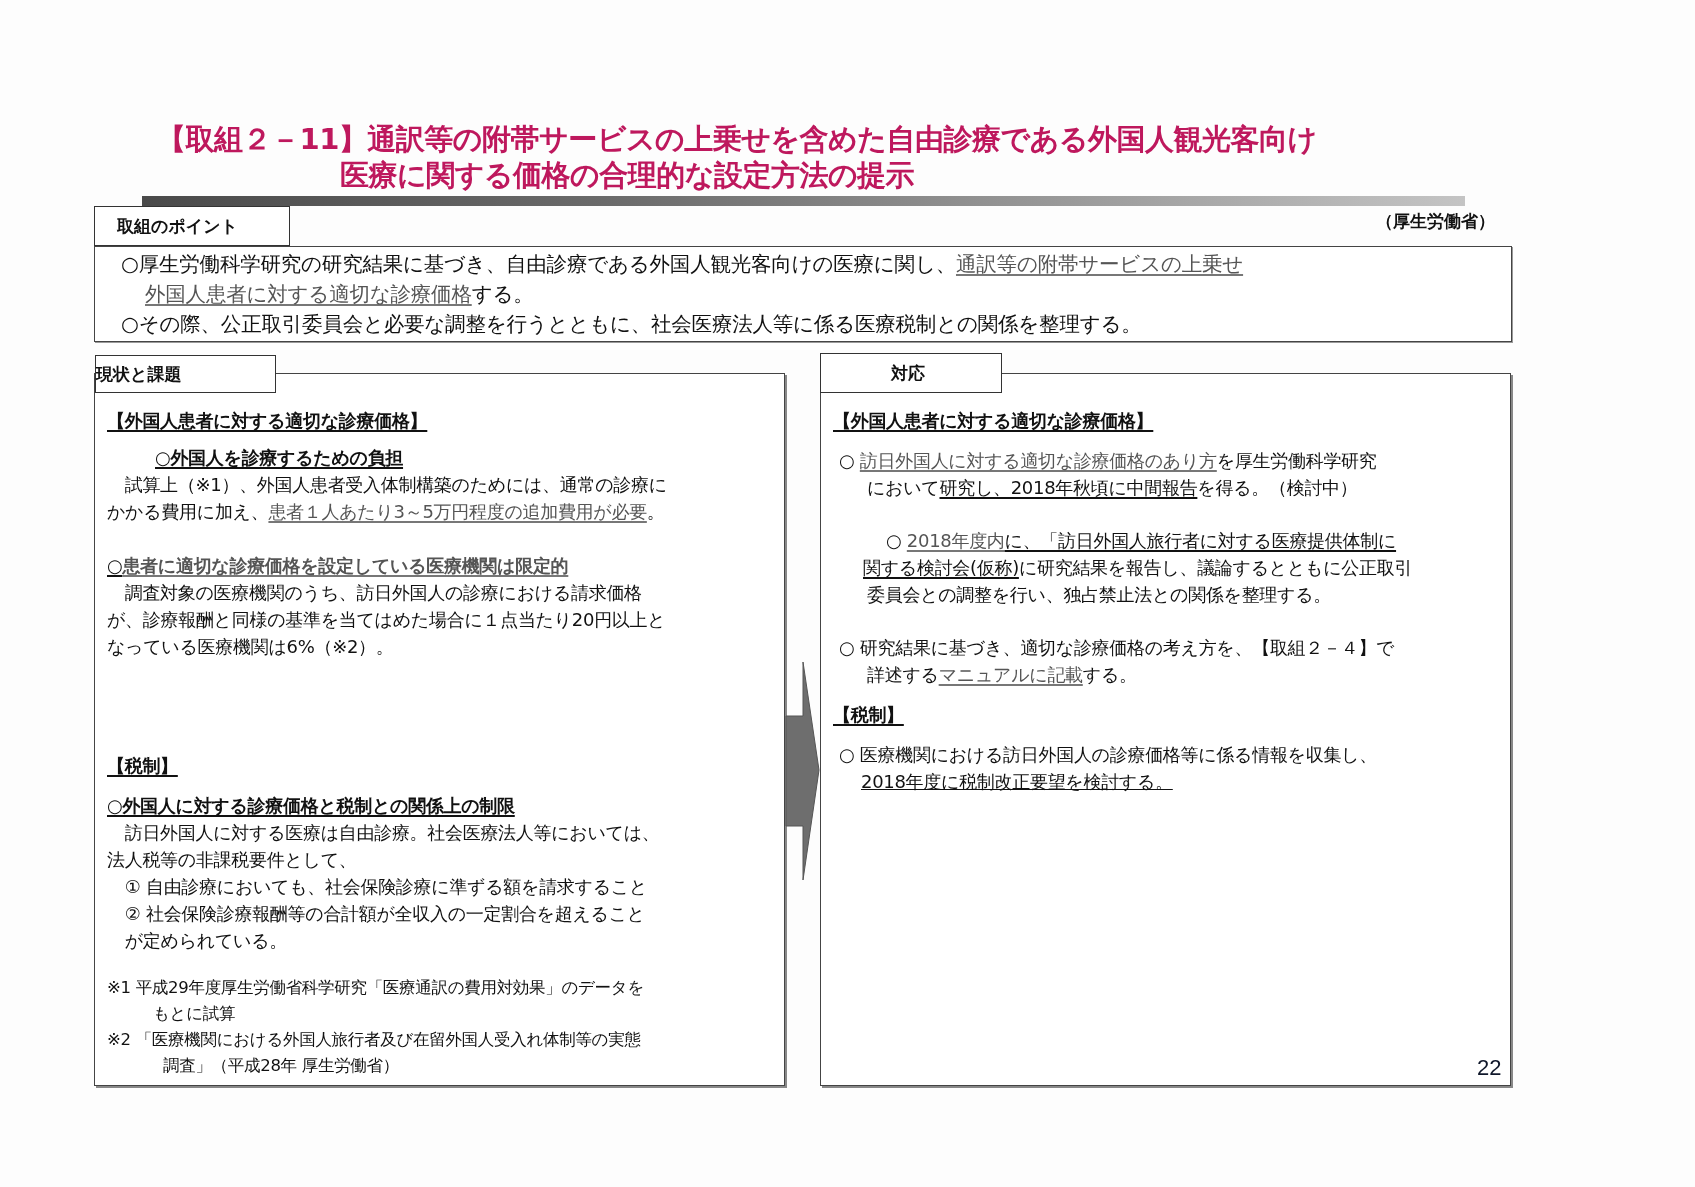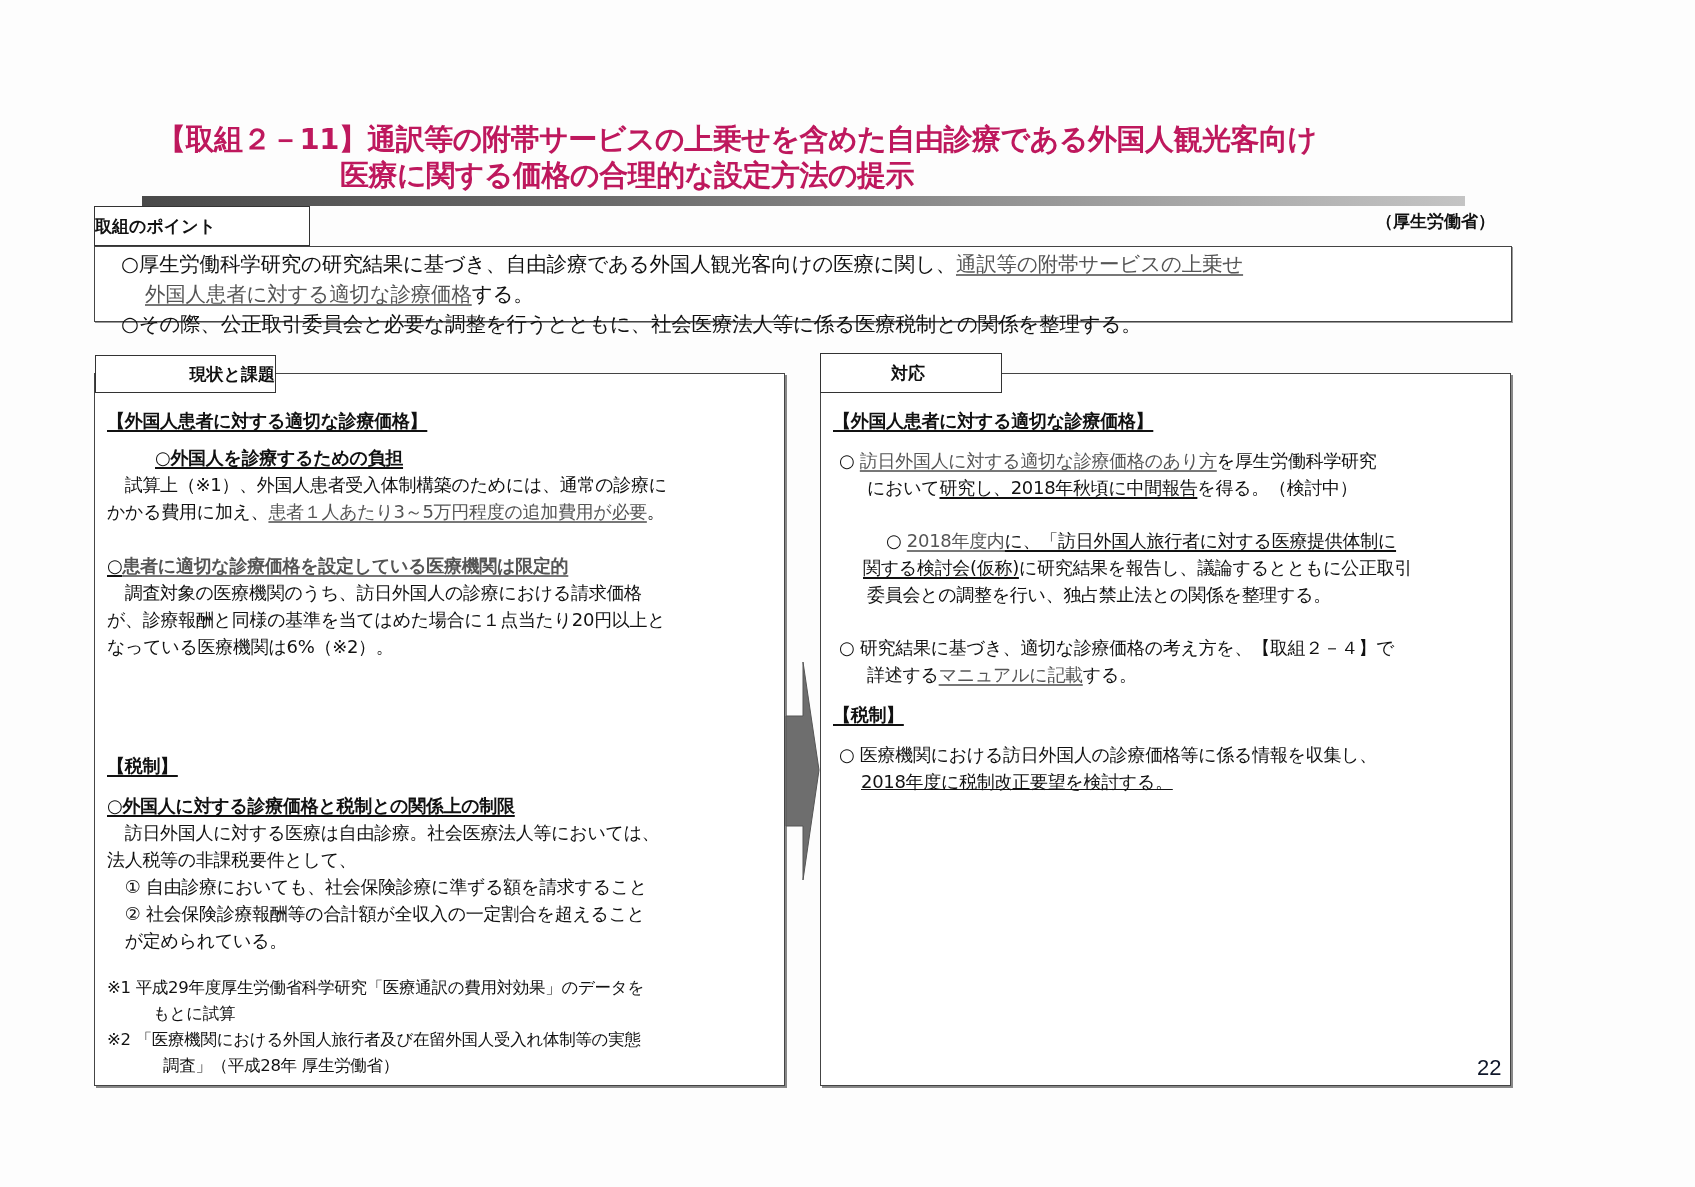--- a/index.html
+++ b/index.html
@@ -20,21 +20,21 @@
   .ministry {
     position: absolute; right: 200px; top: 210px; font-size: 17px; font-weight: bold;
     white-space: nowrap;
   }
   .label-box {
     position: absolute; background: #fff; border: 1.5px solid #333;
     font-weight: bold; font-size: 17px; display: flex; align-items: center;
     box-sizing: border-box; z-index: 2;
   }
   .points-box {
-    position: absolute; left: 94px; top: 246px; width: 1418px; height: 76px;
+    position: absolute; left: 94px; top: 246px; width: 1418px; height: 96px;
     border: 1.5px solid #444; box-sizing: border-box; background: #fff;
     box-shadow: 1px 1px 0 #999;
   }
   .points-line {
     position: absolute; font-size: 20.5px; line-height: 30px; white-space: nowrap; letter-spacing: -0.2px;
   }
   .hl {
     color: #555; text-decoration: underline; text-decoration-color: #777;
     text-underline-offset: 3px; text-decoration-thickness: 1.5px;
   }
@@ -56,21 +56,21 @@
   }
   svg.arrow { position: absolute; left: 784px; top: 660px; }
 </style>
 </head>
 <body>
 
 <div class="title-line" style="left:157px; top:122px;">【取組２－11】通訳等の附帯サービスの上乗せを含めた自由診療である外国人観光客向け</div>
 <div class="title-line" style="left:340px; top:158px;">医療に関する価格の合理的な設定方法の提示</div>
 <div class="grad-bar"></div>
 
-<div class="label-box" style="left:94px; top:206px; width:216px; height:40px; ">
+<div class="label-box" style="left:94px; top:206px; width:196px; height:40px; padding-left:22px;">
   <span>取組のポイント</span>
 </div>
 <div class="ministry">（厚生労働省）</div>
 <div class="points-box">
   <div class="points-line" style="left:26px; top:2px;"><span>○厚生労働科学研究の研究結果に基づき、自由診療である外国人観光客向けの医療に関し、</span><span class="hl">通訳等の附帯サービスの上乗せ</span></div>
   <div class="points-line" style="left:50px; top:32px;"><span class="hl">外国人患者に対する適切な診療価格</span><span>する。</span></div>
   <div class="points-line" style="left:26px; top:62px;">○その際、公正取引委員会と必要な調整を行うとともに、社会医療法人等に係る医療税制との関係を整理する。</div>
 </div>
 
 <div class="panel" style="left:94px; top:373px; width:691px; height:713px;">
@@ -90,21 +90,21 @@
   <div class="ptext" style="left:12px; top:472px;">法人税等の非課税要件として、</div>
   <div class="ptext" style="left:12px; top:499px;">　①  自由診療においても、社会保険診療に準ずる額を請求すること</div>
   <div class="ptext" style="left:12px; top:526px;">　②  社会保険診療報酬等の合計額が全収入の一定割合を超えること</div>
   <div class="ptext" style="left:12px; top:553px;">　が定められている。</div>
 
   <div class="ptext note" style="left:12px; top:601px;">※1   平成29年度厚生労働省科学研究「医療通訳の費用対効果」のデータを</div>
   <div class="ptext note" style="left:58px; top:627px;">もとに試算</div>
   <div class="ptext note" style="left:12px; top:653px;">※2  「医療機関における外国人旅行者及び在留外国人受入れ体制等の実態</div>
   <div class="ptext note" style="left:68px; top:679px;">調査」（平成28年   厚生労働省）</div>
 </div>
-<div class="label-box" style="left:95px; top:355px; width:181px; height:38px; justify-content:flex-end; ">
+<div class="label-box" style="left:95px; top:355px; width:181px; height:38px; justify-content:flex-start; ">
   <span>現状と課題</span>
 </div>
 
 <svg class="arrow" width="38" height="224" viewBox="0 0 38 224">
   <polygon points="2,56 19,56 19,2 35,110 19,220 19,166 2,166" fill="#6e6e6e" stroke="#555" stroke-width="1"></polygon>
 </svg>
 
 <div class="panel" style="left:820px; top:373px; width:691px; height:713px;">
   <div class="ptext phead ul" style="left:12px; top:33px;">【外国人患者に対する適切な診療価格】</div>
 

